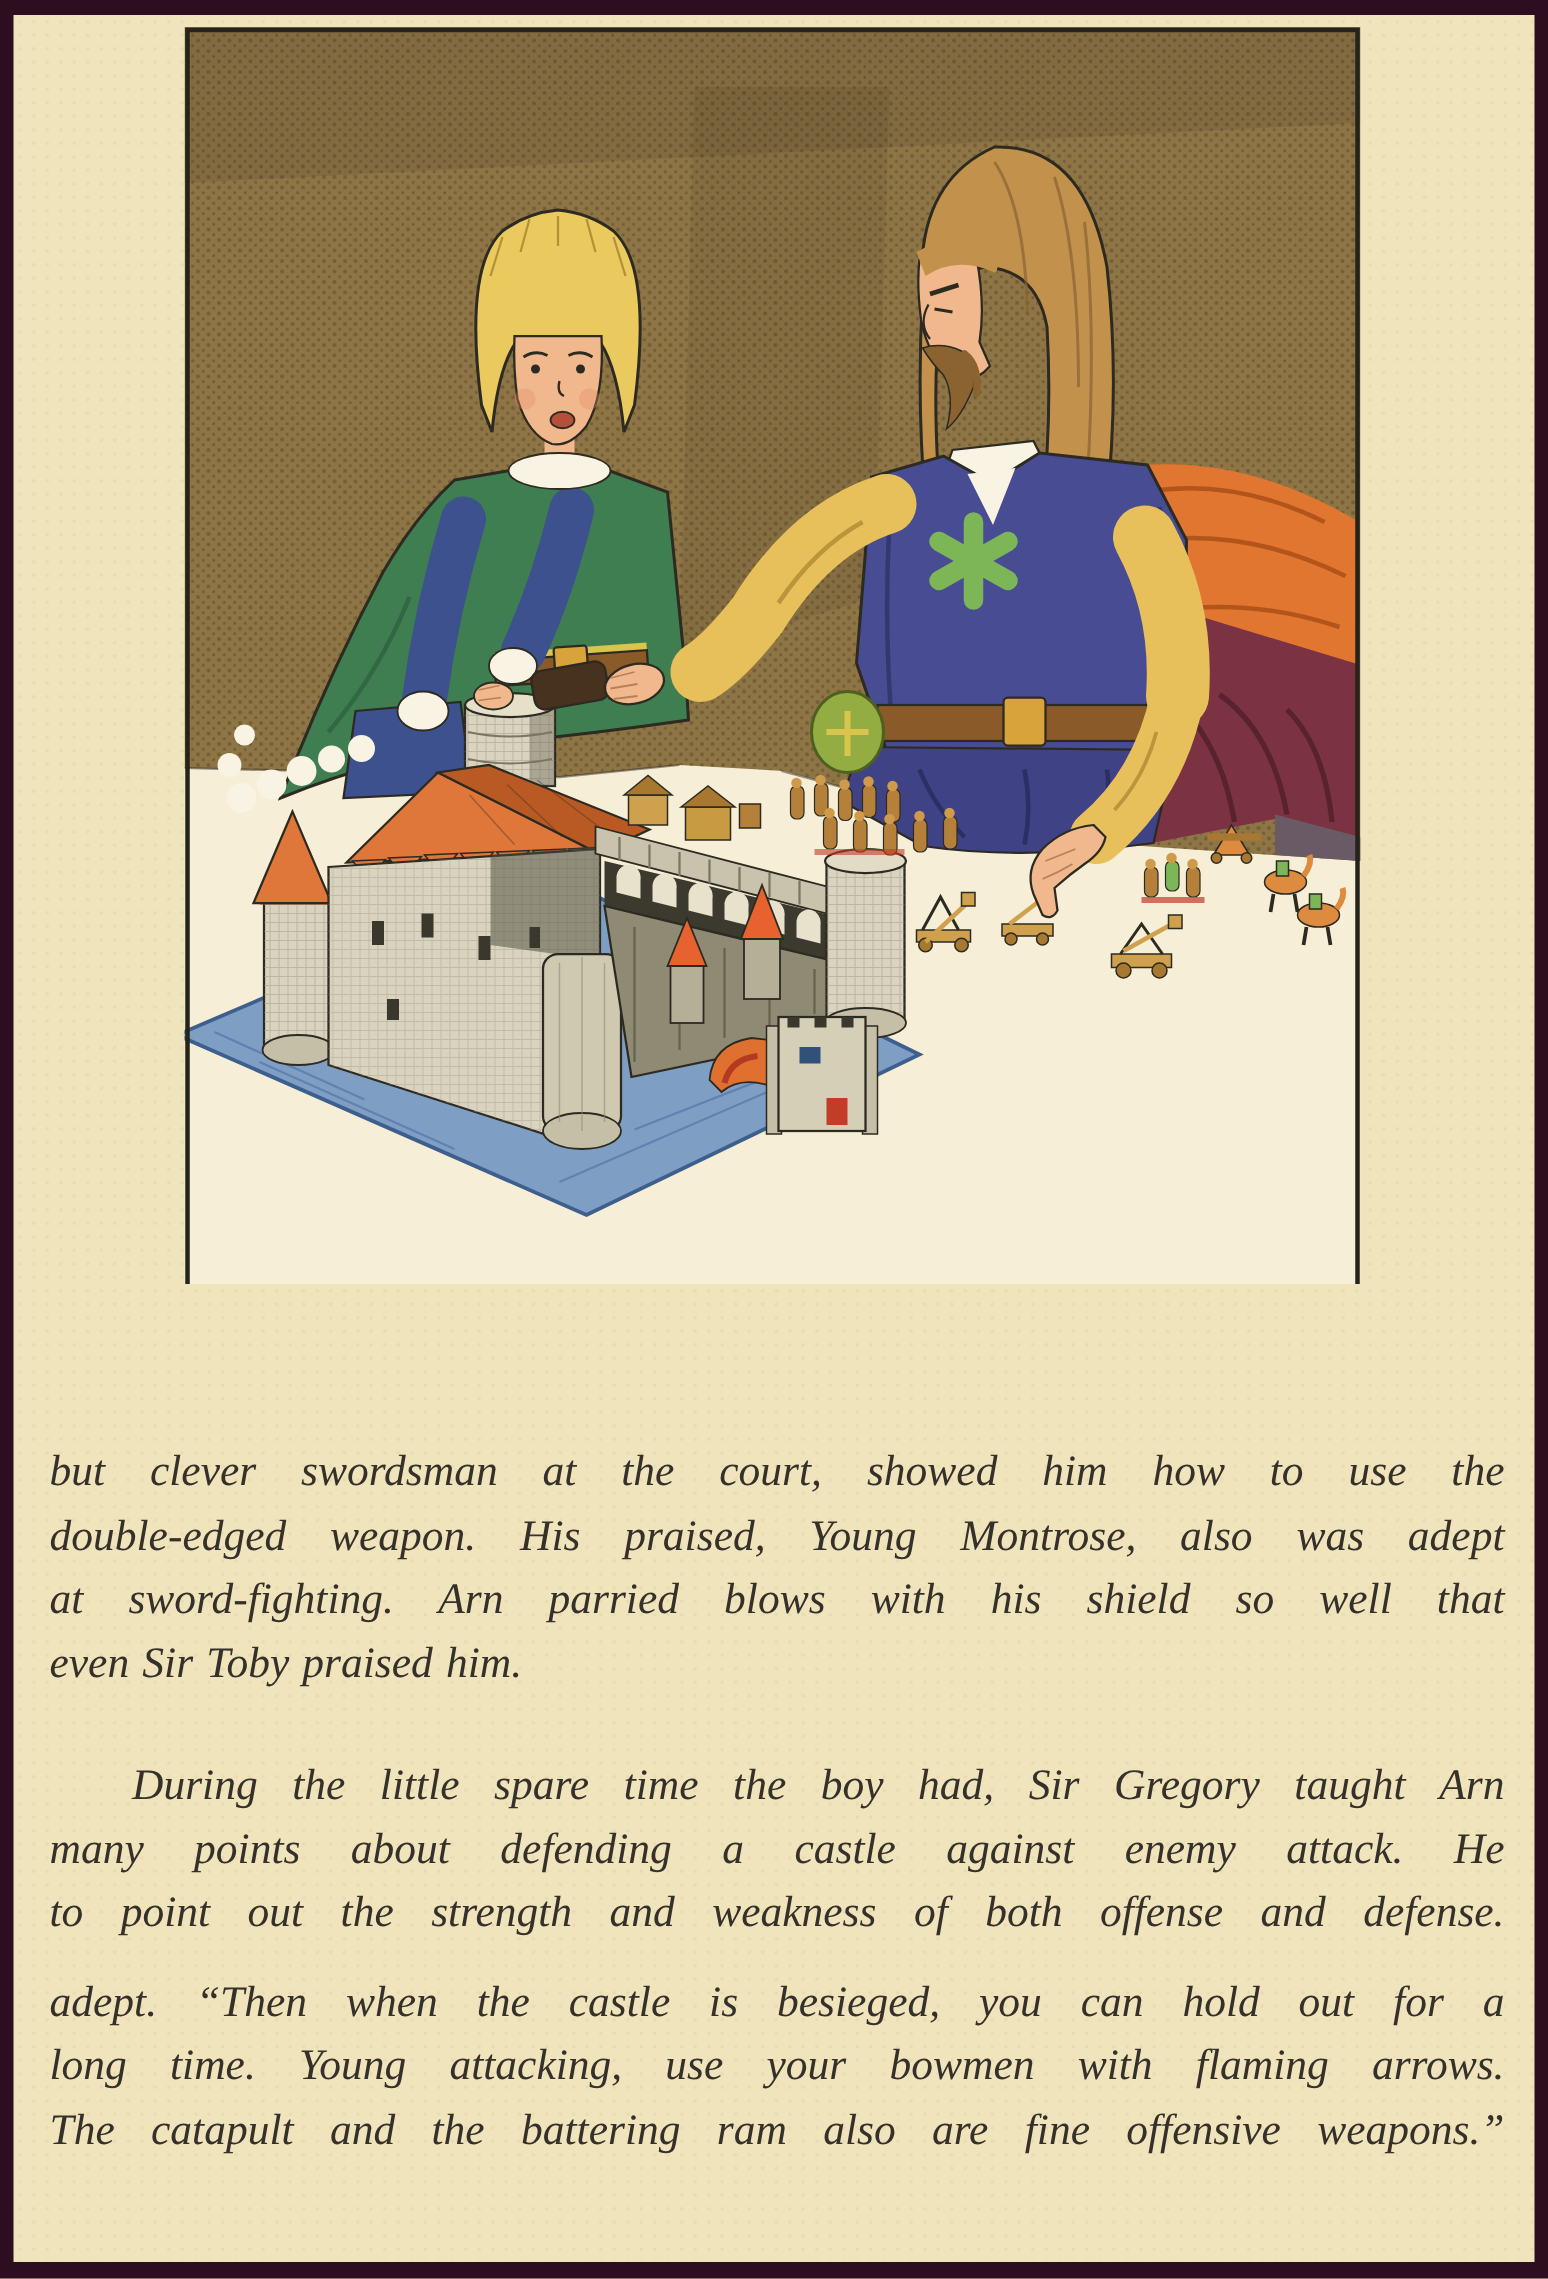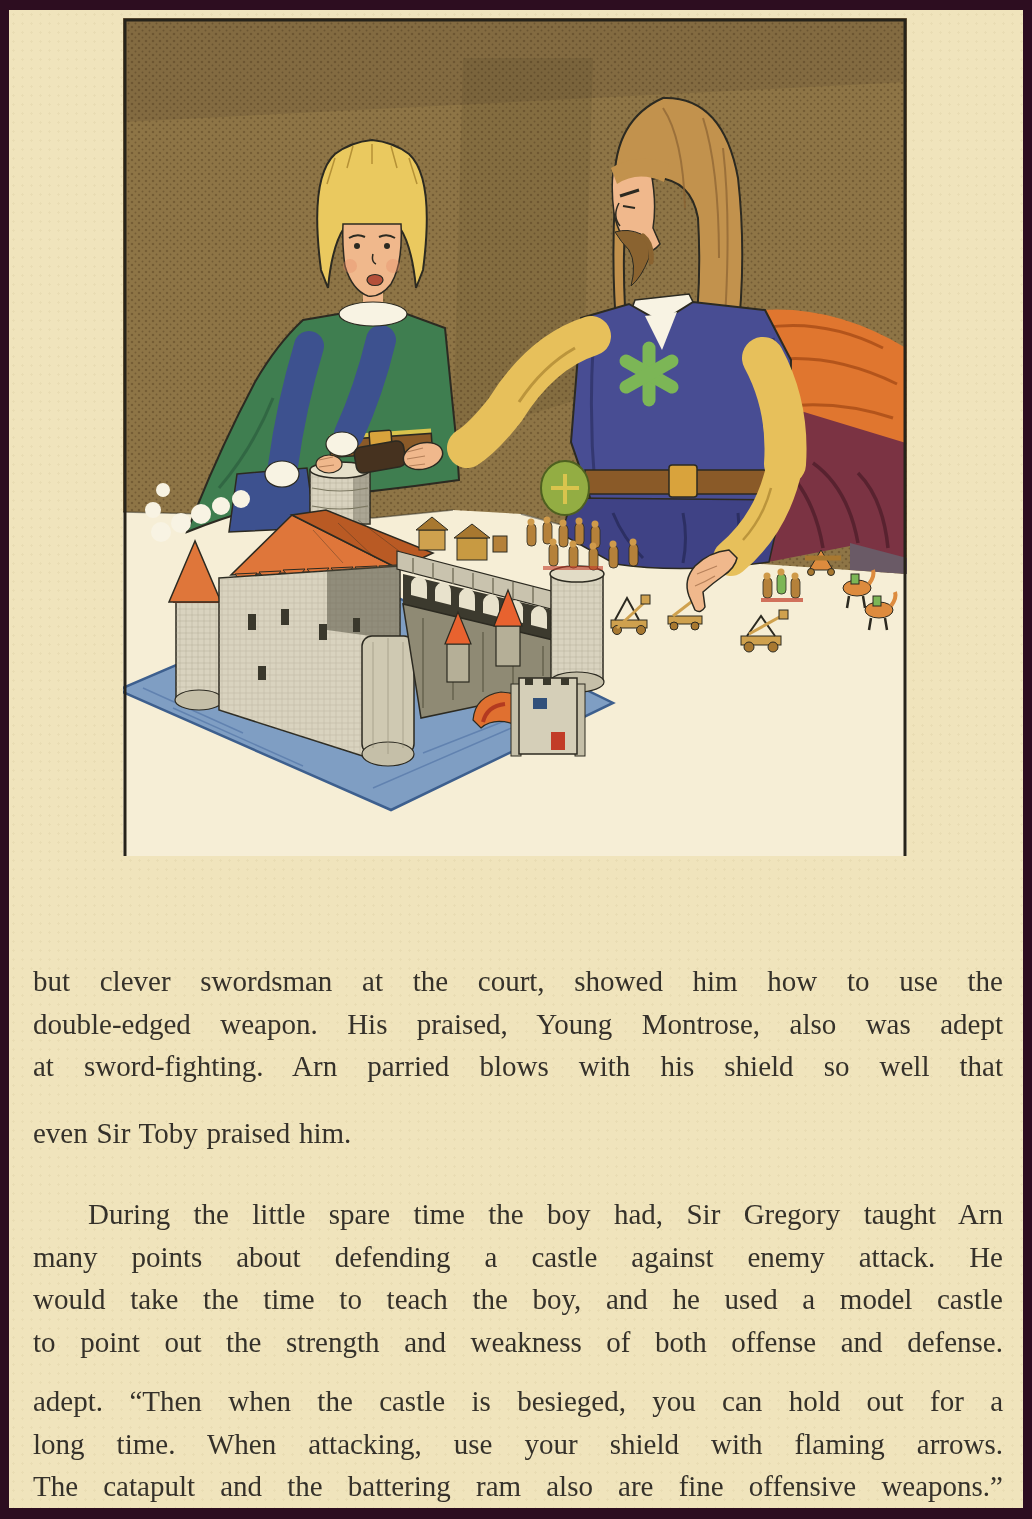--- a/index.html
+++ b/index.html
@@ -7,33 +7,34 @@
     width:1032px;height:1519px;position:relative;
     background:#2d0d20;
     font-family:"Liberation Serif", serif;
     overflow:hidden;
   }
   .page{
     position:absolute;left:9px;top:10px;width:1014px;height:1498px;
     background:#f0e4bc;
     background-image:radial-gradient(rgba(120,95,40,0.06) 1px, transparent 1.4px);
     background-size:9px 9px;
+    font-style:italic;
   }
   .illustration{
     position:absolute;left:114px;top:8px;width:784px;height:838px;
   }
   .text-block{
     position:absolute;left:24px;top:950px;width:970px;
     color:#35312a;font-size:29px;line-height:42.5px;
     word-spacing:1.5px;
   }
   .para{margin:0;}
   .para + .para{margin-top:17px;}
   .line{display:block;text-align:justify;text-align-last:justify;}
-  .line.last{text-align-last:left;margin-top:24px;}
+  .line.last{text-align-last:left;}
   .line.indent{padding-left:55px;margin-top:39px;}
 </style>
 </head>
 <body>
 
 <div class="page">
 
   <div class="illustration">
     <svg width="784" height="838" viewBox="0 0 784 838">
       <defs>
@@ -340,23 +341,22 @@
   <div class="text-block">
     <p class="para">
       <span class="line">but clever swordsman at the court, showed him how to use the</span>
       <span class="line">double-edged weapon.  His praised, Young Montrose, also was adept</span>
       <span class="line">at sword-fighting.  Arn parried blows with his shield so well that</span>
       <span class="line last">even Sir Toby praised him.</span>
     </p>
     <p class="para">
       <span class="line indent">During the little spare time the boy had, Sir Gregory taught Arn</span>
       <span class="line">many points about defending a castle against enemy attack.  He</span>
-      <span class="line">would take the time to teach the boy, and he used a model castle</span>
       <span class="line">to point out the strength and weakness of both offense and defense.</span>
     </p>
     <p class="para">
       <span class="line">adept.  “Then when the castle is besieged, you can hold out for a</span>
-      <span class="line">long time.  When attacking, use your shield with flaming arrows.</span>
+      <span class="line">long time.  Young attacking, use your bowmen with flaming arrows.</span>
       <span class="line">The catapult and the battering ram also are fine offensive weapons.”</span>
     </p>
   </div>
 
 </div>
 
 </body></html>

